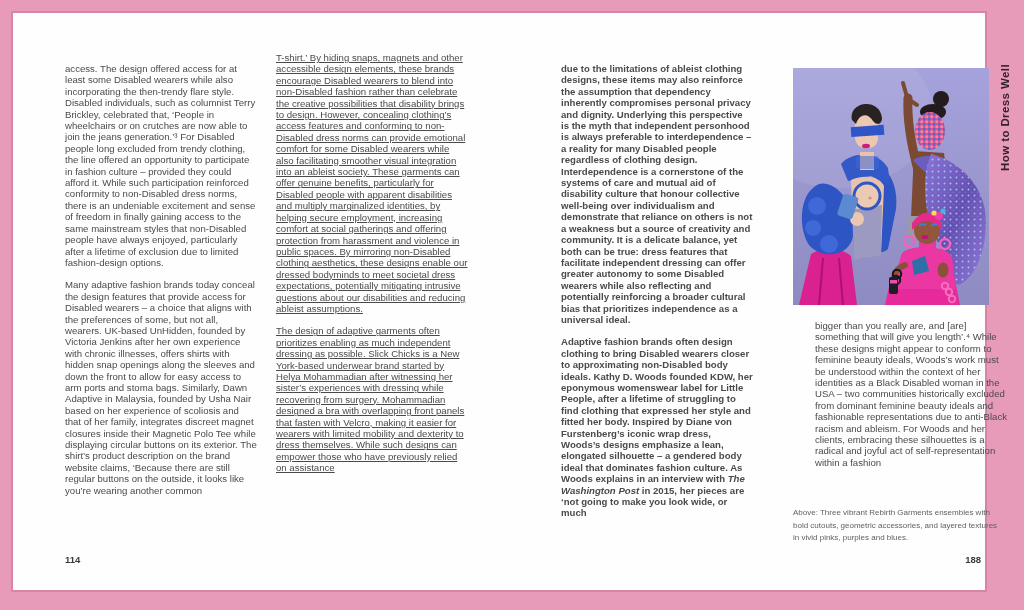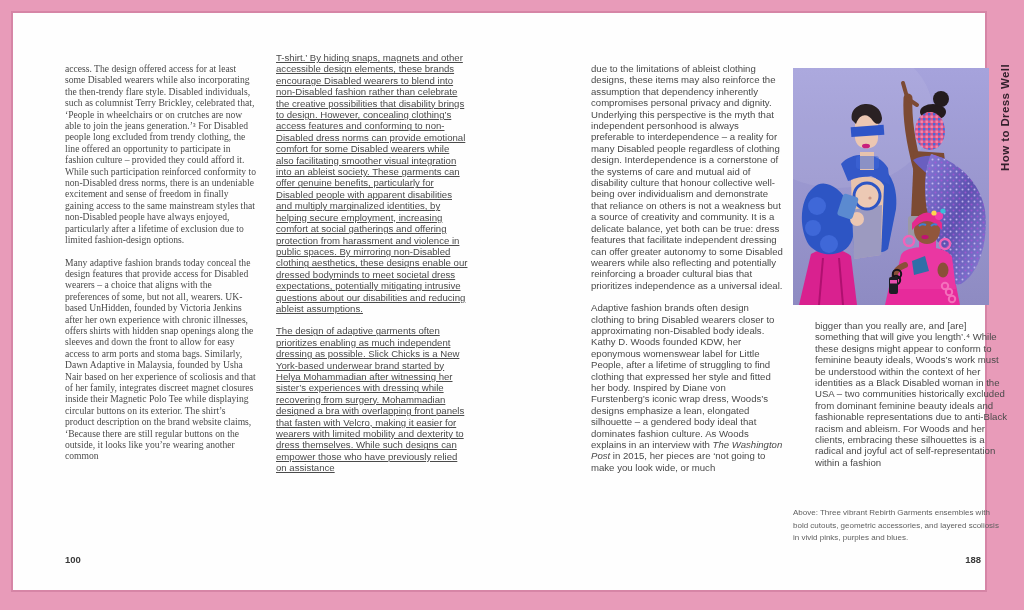--- a/index.html
+++ b/index.html
@@ -13,23 +13,23 @@
     background:#fefefe;
     box-shadow:0 0 0 2px #d685a6;
   }
   .col{
     position:absolute;width:192px;
     font-size:9.6px;line-height:11.4px;color:#4a4a4a;
     text-align:left;
   }
   .col p{margin:0 0 11px 0;}
   .col .ital{font-style:italic;}
-  #col1{left:52px;top:50px;font-family:Liberation Serif, serif;}
+  #col1{left:52px;top:50px;}
   #col2{left:263px;top:39px;text-decoration:underline;}
-  #col3{left:578px;top:50px;}
+  #col3{left:548px;top:50px;font-weight:bold;}
   #col4{left:802px;top:307px;width:196px;}
   .pagenum{
     position:absolute;top:541px;font-size:9.5px;font-weight:bold;color:#3a3a3a;
   }
   #pagenum-left{left:52px;}
   #pagenum-right{left:860px;width:108px;text-align:right;}
   .caption{
     position:absolute;left:780px;top:494px;width:208px;
     font-size:8px;line-height:12.6px;color:#5f5f5f;
   }
@@ -161,21 +161,21 @@
         <circle cx="103" cy="212" r="4.2" fill="none" stroke="#17131a" stroke-width="2"></circle>
         <rect x="96" y="209" width="9" height="17" rx="2" fill="#1d1d24"></rect>
         <rect x="97" y="212" width="7" height="3.5" fill="#e84fae"></rect>
         <circle cx="152" cy="218" r="3.2" fill="none" stroke="#f470bc" stroke-width="2"></circle>
         <circle cx="156" cy="224" r="3.2" fill="none" stroke="#f470bc" stroke-width="2"></circle>
         <circle cx="159" cy="231" r="3.2" fill="none" stroke="#f470bc" stroke-width="2"></circle>
       </g>
     </svg>
   </div>
 
-  <div class="caption">Above: Three vibrant Rebirth Garments ensembles with bold cutouts, geometric accessories, and layered scoliosis in vivid pinks, purples and blues.</div>
+  <div class="caption">Above: Three vibrant Rebirth Garments ensembles with bold cutouts, geometric accessories, and layered textures in vivid pinks, purples and blues.</div>
 
-  <div class="pagenum" id="pagenum-left">100</div>
+  <div class="pagenum" id="pagenum-left">114</div>
   <div class="pagenum" id="pagenum-right">188</div>
 </div>
 
 <div class="sidebar-strip">
   <span>How to Dress Well</span>
 </div>
 
 </body></html>

